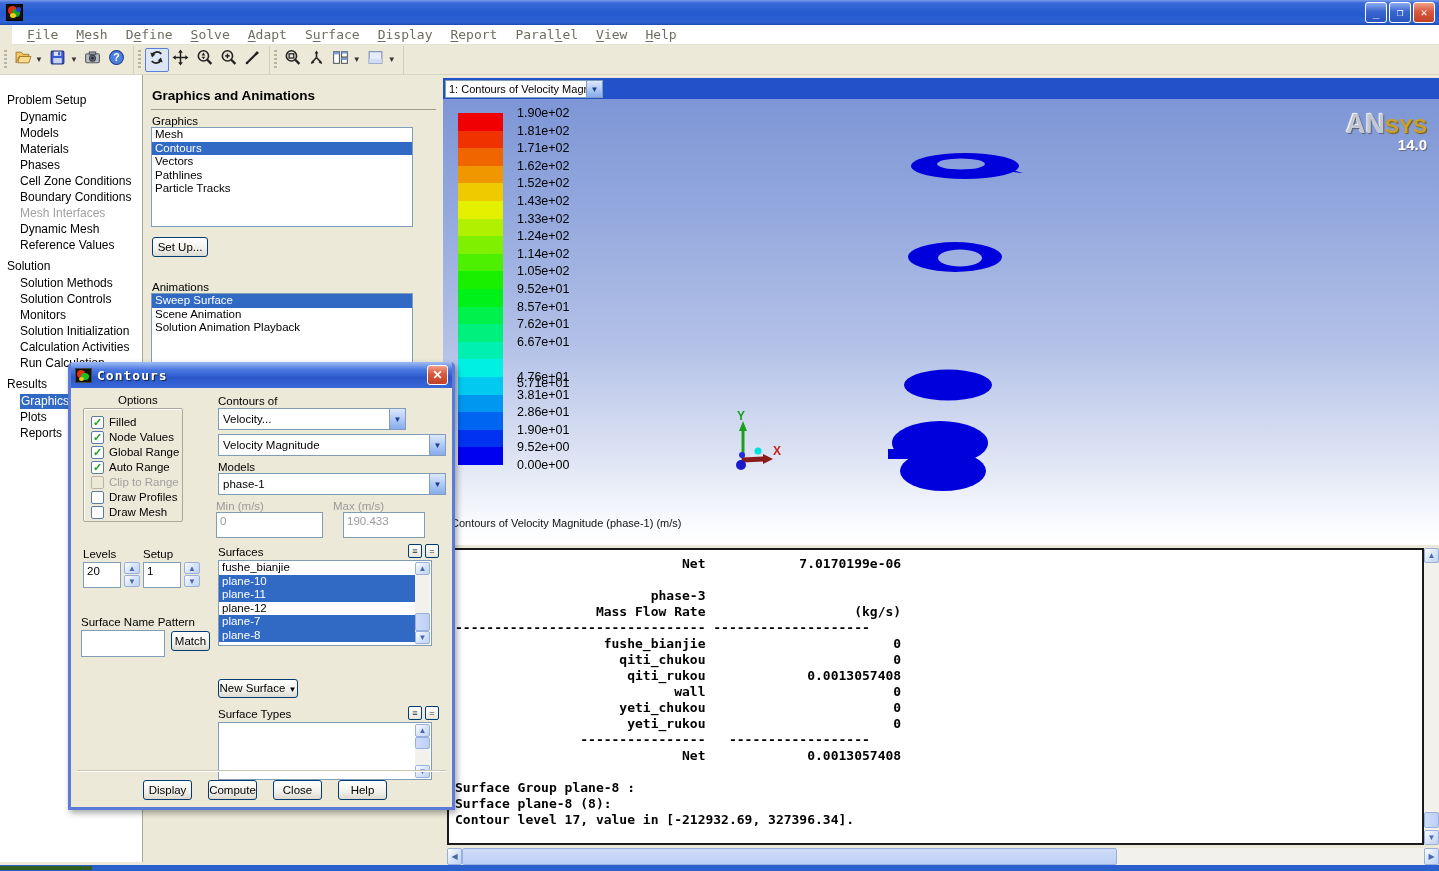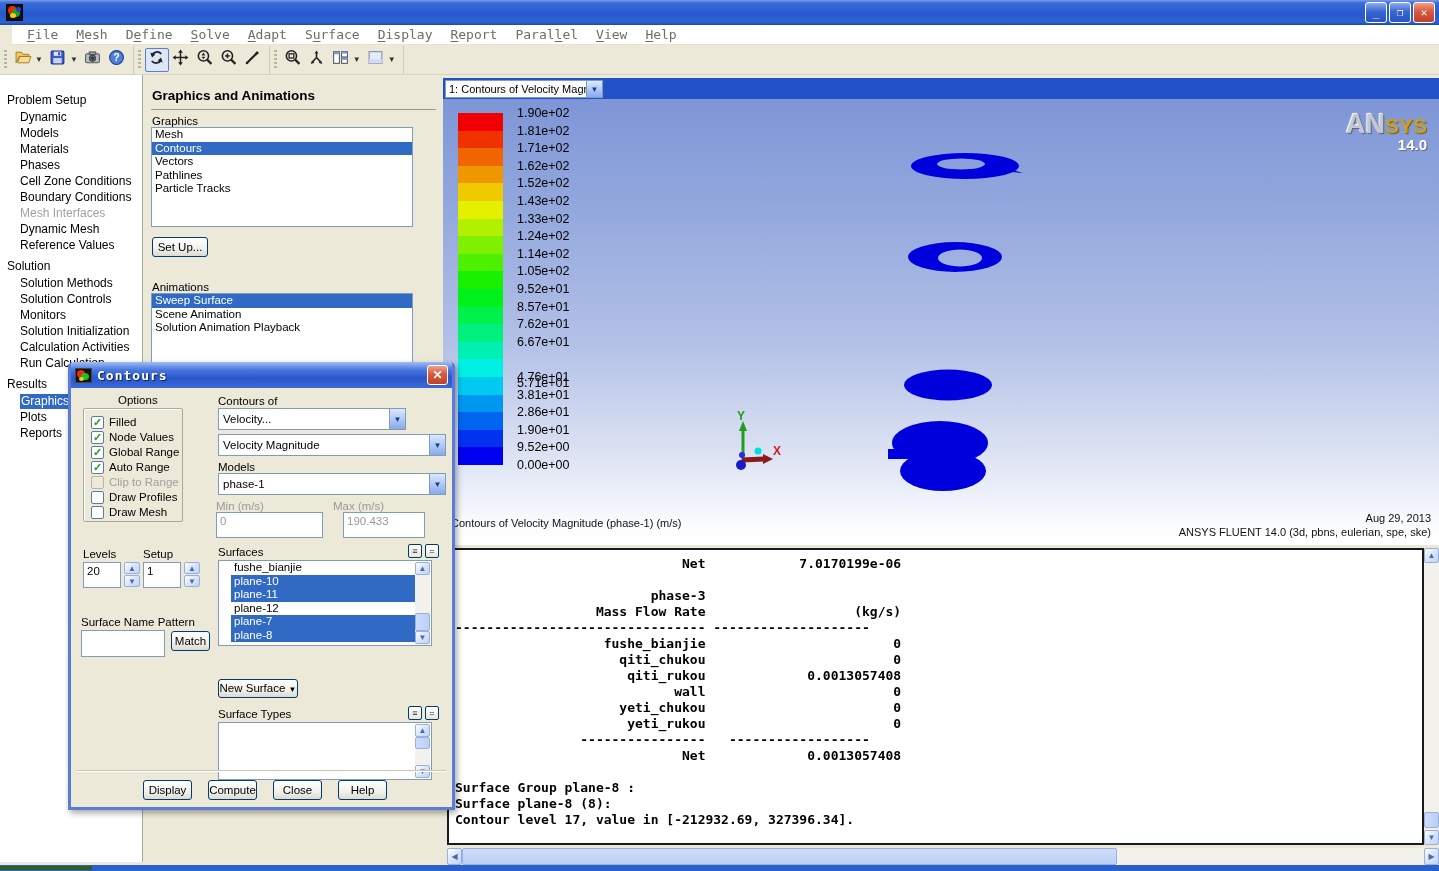--- a/index.html
+++ b/index.html
@@ -394,24 +394,20 @@
       <div class="legend-label" style="top: 341.4px;">9.52e+00</div>
       <div class="legend-label" style="top: 359px;">0.00e+00</div>
     </div>
 
   <div id="ansys-logo">
     <div><span class="an">AN</span><span class="sys">SYS</span></div>
     <div class="ver">14.0</div>
   </div>
 
   <div id="caption-left">Contours of Velocity Magnitude (phase-1)  (m/s)</div>
-  <div id="caption-right">
-    <div>Aug 29, 2013</div>
-    <div>ANSYS FLUENT 14.0 (3d, pbns, eulerian, spe, ske)</div>
-  </div>
 </div>
 
 <div id="console">
   <pre>                             Net            7.0170199e-06
 
                          phase-3
                   Mass Flow Rate                   (kg/s)
 -------------------------------- --------------------
                    fushe_bianjie                        0
                      qiti_chukou                        0
@@ -516,21 +512,21 @@
     <div class="dlg-input" style="left:72px; top:174px; width:38px; height:26px;">1</div>
     <div class="spin" style="left:113px; top:174px;">
       <div class="sb-btn">▲</div>
       <div class="sb-btn">▼</div>
     </div>
 
     <div class="dlg-label" style="left:147px; top:158px;">Surfaces</div>
     <div class="mini-btn" style="left:337px; top:156px;">≡</div>
     <div class="mini-btn" style="left:354px; top:156px;">=</div>
     <div class="listbox" style="position:absolute; left:147px; top:172px; width:214px; height:86px;">
-      <div id="surfaces-rows" style="margin-right:8px;padding-left:12px;">
+      <div id="surfaces-rows" style="margin-right:8px;">
           <div class="lrow">fushe_bianjie</div>
           <div class="lrow sel">plane-10</div>
           <div class="lrow sel">plane-11</div>
           <div class="lrow">plane-12</div>
           <div class="lrow sel">plane-7</div>
           <div class="lrow sel">plane-8</div>
         </div>
       <div class="vscroll-mini">
         <div class="sb-btn" style="height:13px;">▲</div>
         <div class="sb-track" style="flex:1;"></div>

